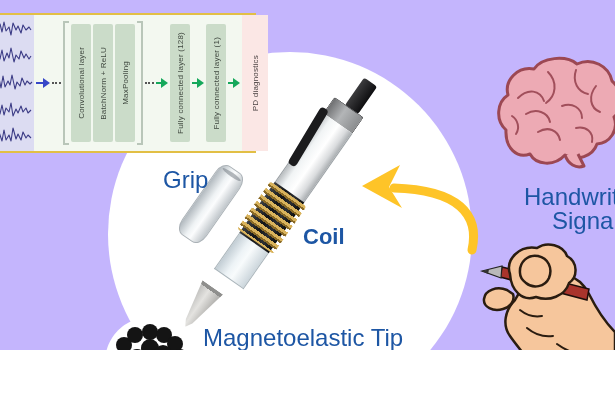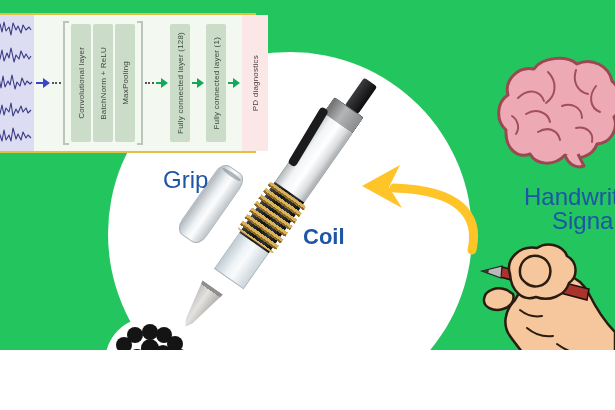--- a/index.html
+++ b/index.html
@@ -1,18 +1,18 @@
 <!DOCTYPE html>
 <html><head>
 <meta charset="utf-8">
 <style>
   html,body{margin:0;padding:0;}
   .stage{
     position:relative;width:615px;height:350px;overflow:hidden;
-    background:#22c55e;font-family:"Liberation Sans",sans-serif;
+    background:#c4b5fd;font-family:"Liberation Sans",sans-serif;
   }
   
   .big-circle{position:absolute;left:108px;top:52px;width:364px;height:364px;border-radius:50%;background:#fff;}
   .ferro-circle{position:absolute;left:105px;top:317px;width:90px;height:90px;border-radius:50%;background:#fff;}
 
   
   .inset{
     position:absolute;left:-8px;top:13px;width:264px;height:140px;
     border:2px solid #e2bf45;background:#f3f8f0;box-sizing:border-box;
     display:flex;align-items:center;gap:2px;z-index:6;
@@ -212,17 +212,18 @@
       <path d="M55,70 q10,8 22,6"></path>
       <path d="M62,88 q12,10 26,8"></path>
       <path d="M92,104 q14,10 26,10"></path>
       <path d="M118,128 q9,5 16,4"></path>
       <path d="M134,146 q8,-8 16,-10"></path>
     </g>
   </svg>
 
   <div class="fig-label" style="left:163px;top:166px;">Grip</div>
   <div class="fig-label" style="left:303px;top:224px;font-size:22px;font-weight:bold;">Coil</div>
+  <div class="fig-label" style="left:203px;top:324px;">Magnetoelastic Tip</div>
   <div class="fig-label" style="left:-14px;top:350px;">Ferrofluid Ink</div>
   <div class="fig-label" style="left:524px;top:183px;">Handwriting</div>
   <div class="fig-label" style="left:552px;top:207px;">Signal</div>
 
 </div>
 
 </body></html>

